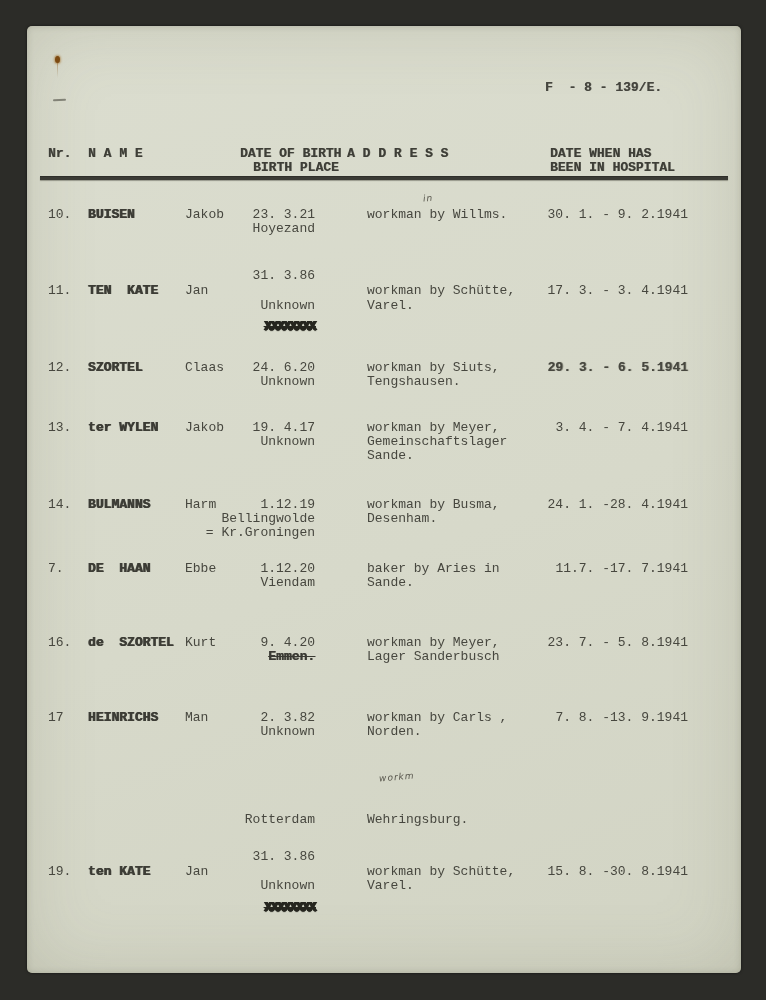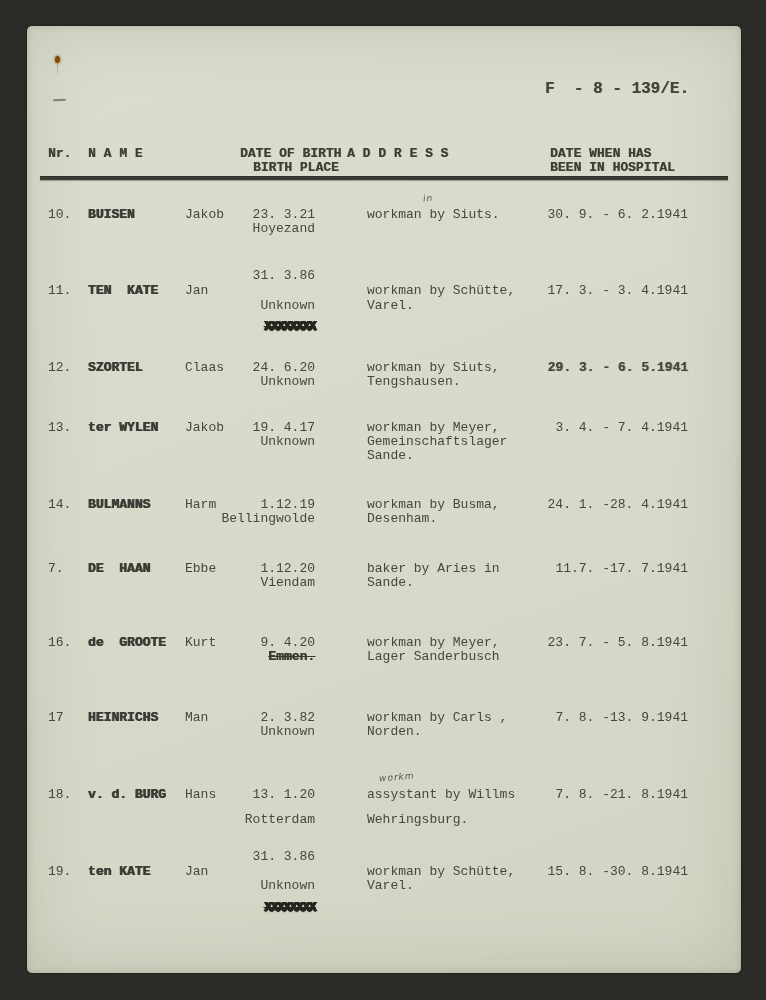--- a/index.html
+++ b/index.html
@@ -27,21 +27,21 @@
   .rule{position:absolute;left:13px;top:150px;width:688px;height:3px;background:#3b3b35;
         border-top:1px solid #2f2f2a;box-shadow:0 1px 1px rgba(70,70,60,.45);}
   .handnote{position:absolute;font-family:"DejaVu Sans",sans-serif;font-style:italic;
             font-size:9px;color:#55534a;transform:rotate(-5deg);letter-spacing:1px;}
   .stain{position:absolute;left:28px;top:30px;width:5px;height:7px;border-radius:50%;
          background:#7c4a12;box-shadow:0 0 2px 1px rgba(160,106,32,.55);}
   .drip{position:absolute;left:30px;top:37px;width:1px;height:15px;
         background:linear-gradient(rgba(140,95,40,.45),rgba(140,95,40,0));}
   .pencil{position:absolute;left:26px;top:73px;width:13px;height:2px;
           background:rgba(115,115,105,.85);transform:rotate(-3deg);border-radius:1px;}
-  .ref{position:absolute;left:518px;top:54px;font-size:16px;color:#45453e;
+  .ref{position:absolute;left:518px;top:54px;font-size:13px;color:#45453e;
        font-weight:700;text-shadow:.5px 0 0 rgba(52,52,46,.6);white-space:pre;font-family:Liberation Mono, monospace;}
 </style>
 </head>
 <body>
 
 <div class="scene">
   <div class="paper">
 
     <div class="stain"></div>
     <div class="drip"></div>
@@ -61,22 +61,22 @@
       <span class="t hdr" style="left:523px">BEEN IN HOSPITAL</span>
     </div>
     <div class="rule"></div>
 
     <span class="handnote" style="left:396px;top:167px">in</span>
     <div class="ln" style="top:182px">
       <span class="t nr">10.</span>
       <span class="t sn ovr">BUISEN</span>
       <span class="t fn">Jakob</span>
       <span class="t bi">23. 3.21</span>
-      <span class="t ad">workman by Siuts.</span>
-      <span class="t ho">30. 9. - 6. 2.1941</span>
+      <span class="t ad">workman by Willms.</span>
+      <span class="t ho">30. 1. - 9. 2.1941</span>
     </div>
     <div class="ln" style="top:196px">
       <span class="t bi">Hoyezand</span>
     </div>
 
     <div class="ln" style="top:243px">
       <span class="t bi">31. 3.86</span>
     </div>
     <div class="ln" style="top:258px">
       <span class="t nr">11.</span>
@@ -125,37 +125,40 @@
       <span class="t sn ovr">BULMANNS</span>
       <span class="t fn">Harm</span>
       <span class="t bi">1.12.19</span>
       <span class="t ad">workman by Busma,</span>
       <span class="t ho">24. 1. -28. 4.1941</span>
     </div>
     <div class="ln" style="top:486px">
       <span class="t bi">Bellingwolde</span>
       <span class="t ad">Desenham.</span>
     </div>
+    <div class="ln" style="top:500px">
+      <span class="t bi">= Kr.Groningen</span>
+    </div>
 
     <div class="ln" style="top:536px">
       <span class="t nr">7.</span>
       <span class="t sn ovr">DE  HAAN</span>
       <span class="t fn">Ebbe</span>
       <span class="t bi">1.12.20</span>
       <span class="t ad">baker by Aries in</span>
       <span class="t ho">11.7. -17. 7.1941</span>
     </div>
     <div class="ln" style="top:550px">
       <span class="t bi">Viendam</span>
       <span class="t ad">Sande.</span>
     </div>
 
     <div class="ln" style="top:610px">
       <span class="t nr">16.</span>
-      <span class="t sn ovr">de  GROOTE</span>
+      <span class="t sn ovr">de  SZORTEL</span>
       <span class="t fn">Kurt</span>
       <span class="t bi">9. 4.20</span>
       <span class="t ad">workman by Meyer,</span>
       <span class="t ho">23. 7. - 5. 8.1941</span>
     </div>
     <div class="ln" style="top:624px">
       <span class="t bi struck">Emmen.</span>
       <span class="t ad">Lager Sanderbusch</span>
     </div>
 
@@ -166,28 +169,20 @@
       <span class="t bi">2. 3.82</span>
       <span class="t ad">workman by Carls ,</span>
       <span class="t ho">7. 8. -13. 9.1941</span>
     </div>
     <div class="ln" style="top:699px">
       <span class="t bi">Unknown</span>
       <span class="t ad">Norden.</span>
     </div>
 
     <span class="handnote" style="left:352px;top:746px">workm</span>
-    <div class="ln" style="top:762px">
-      <span class="t nr">18.</span>
-      <span class="t sn ovr">v. d. BURG</span>
-      <span class="t fn">Hans</span>
-      <span class="t bi">13. 1.20</span>
-      <span class="t ad">assystant by Willms</span>
-      <span class="t ho">7. 8. -21. 8.1941</span>
-    </div>
     <div class="ln" style="top:787px">
       <span class="t bi">Rotterdam</span>
       <span class="t ad">Wehringsburg.</span>
     </div>
 
     <div class="ln" style="top:824px">
       <span class="t bi">31. 3.86</span>
     </div>
     <div class="ln" style="top:839px">
       <span class="t nr">19.</span>

